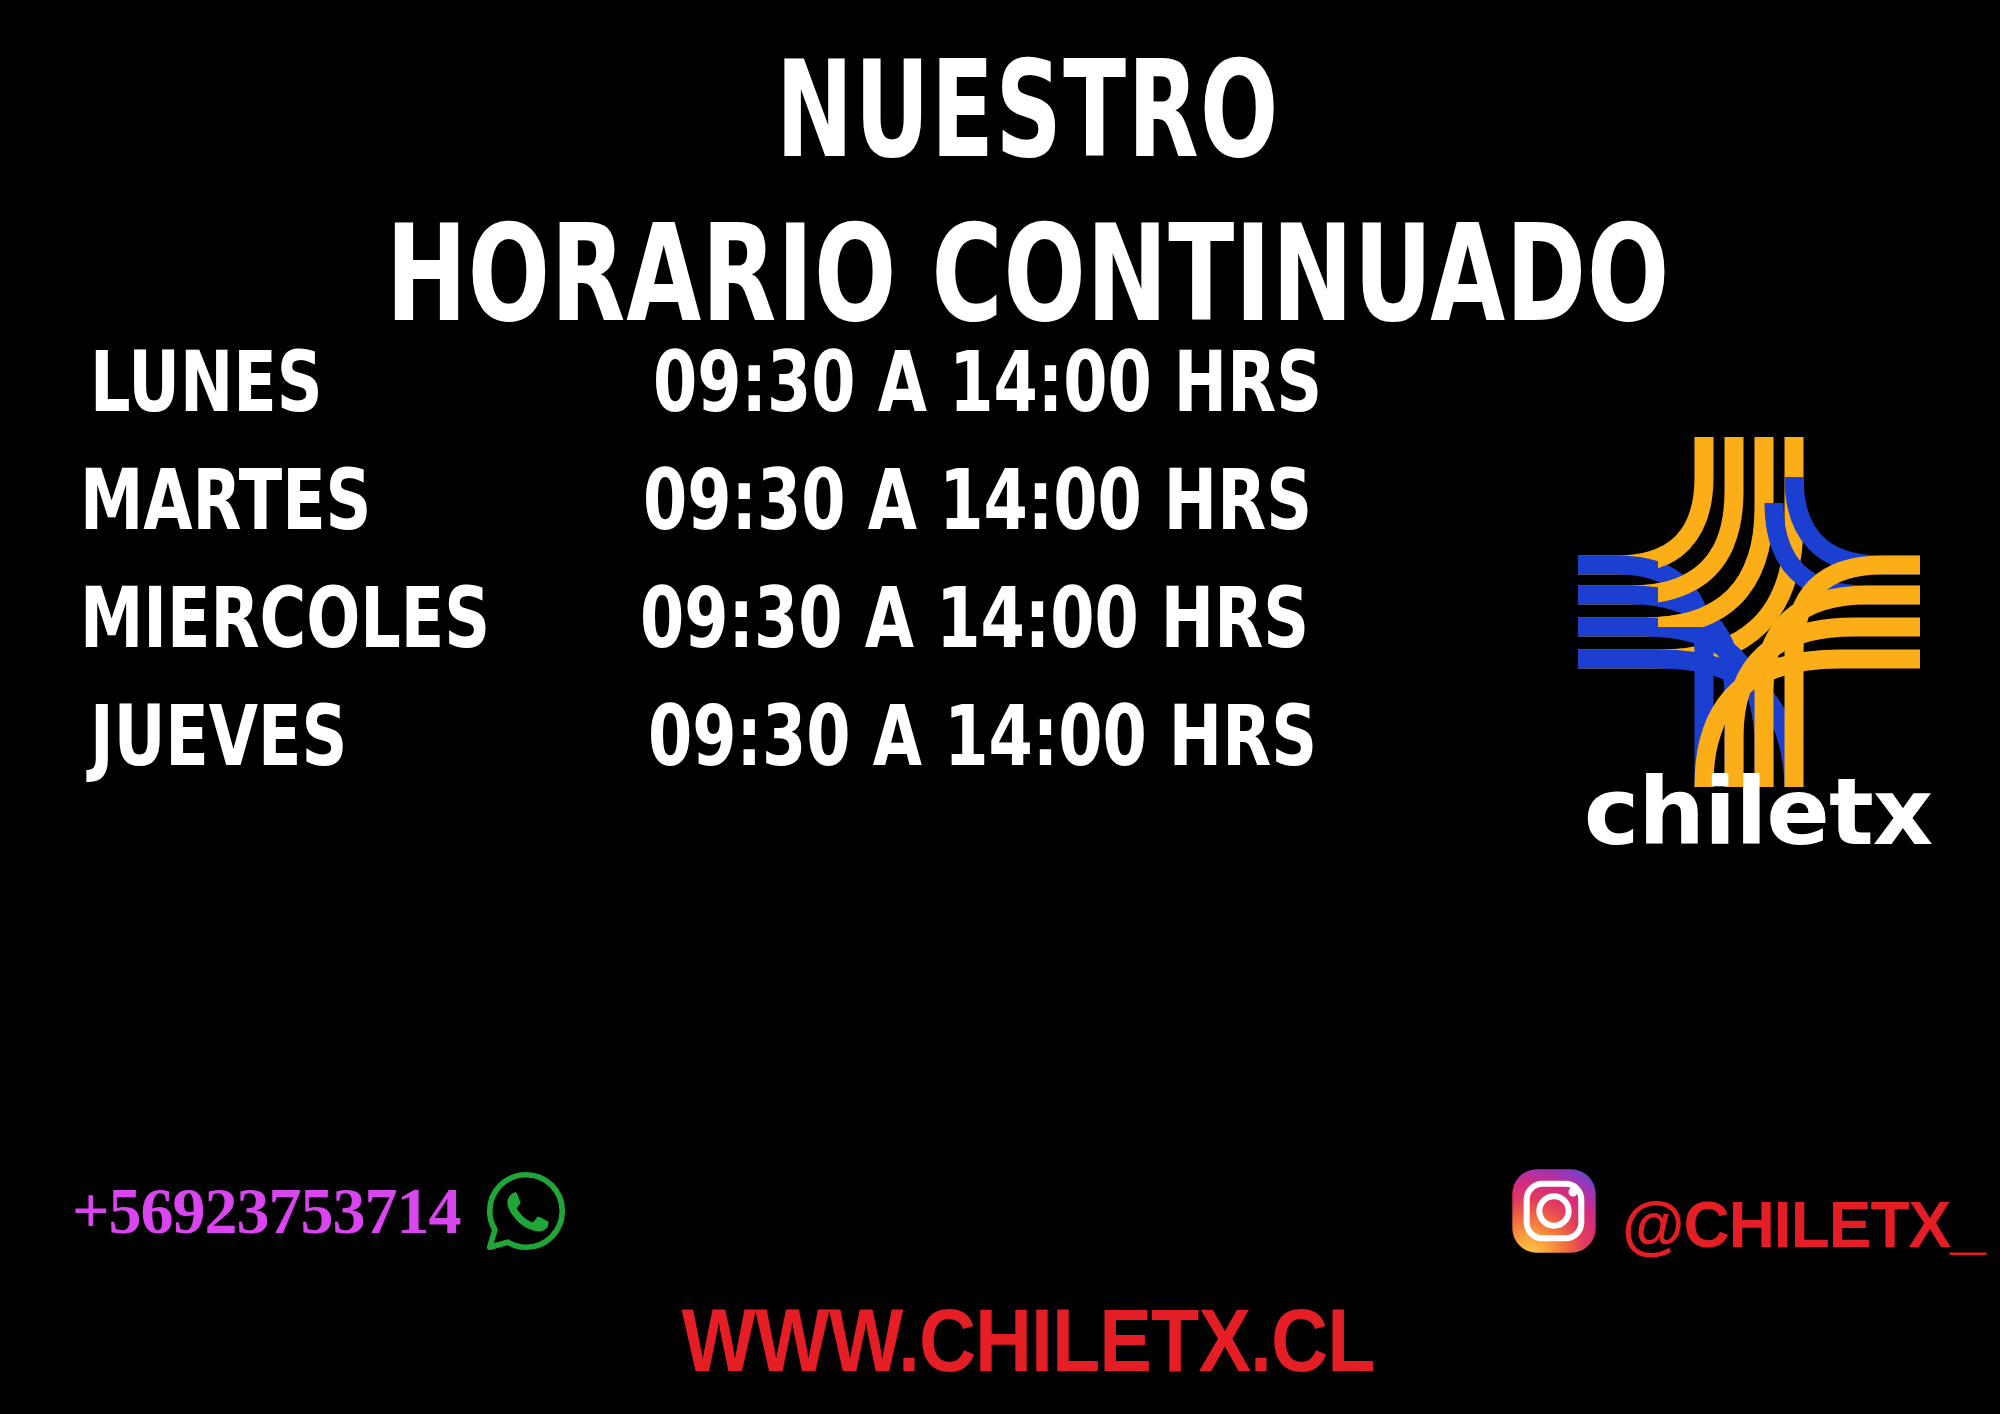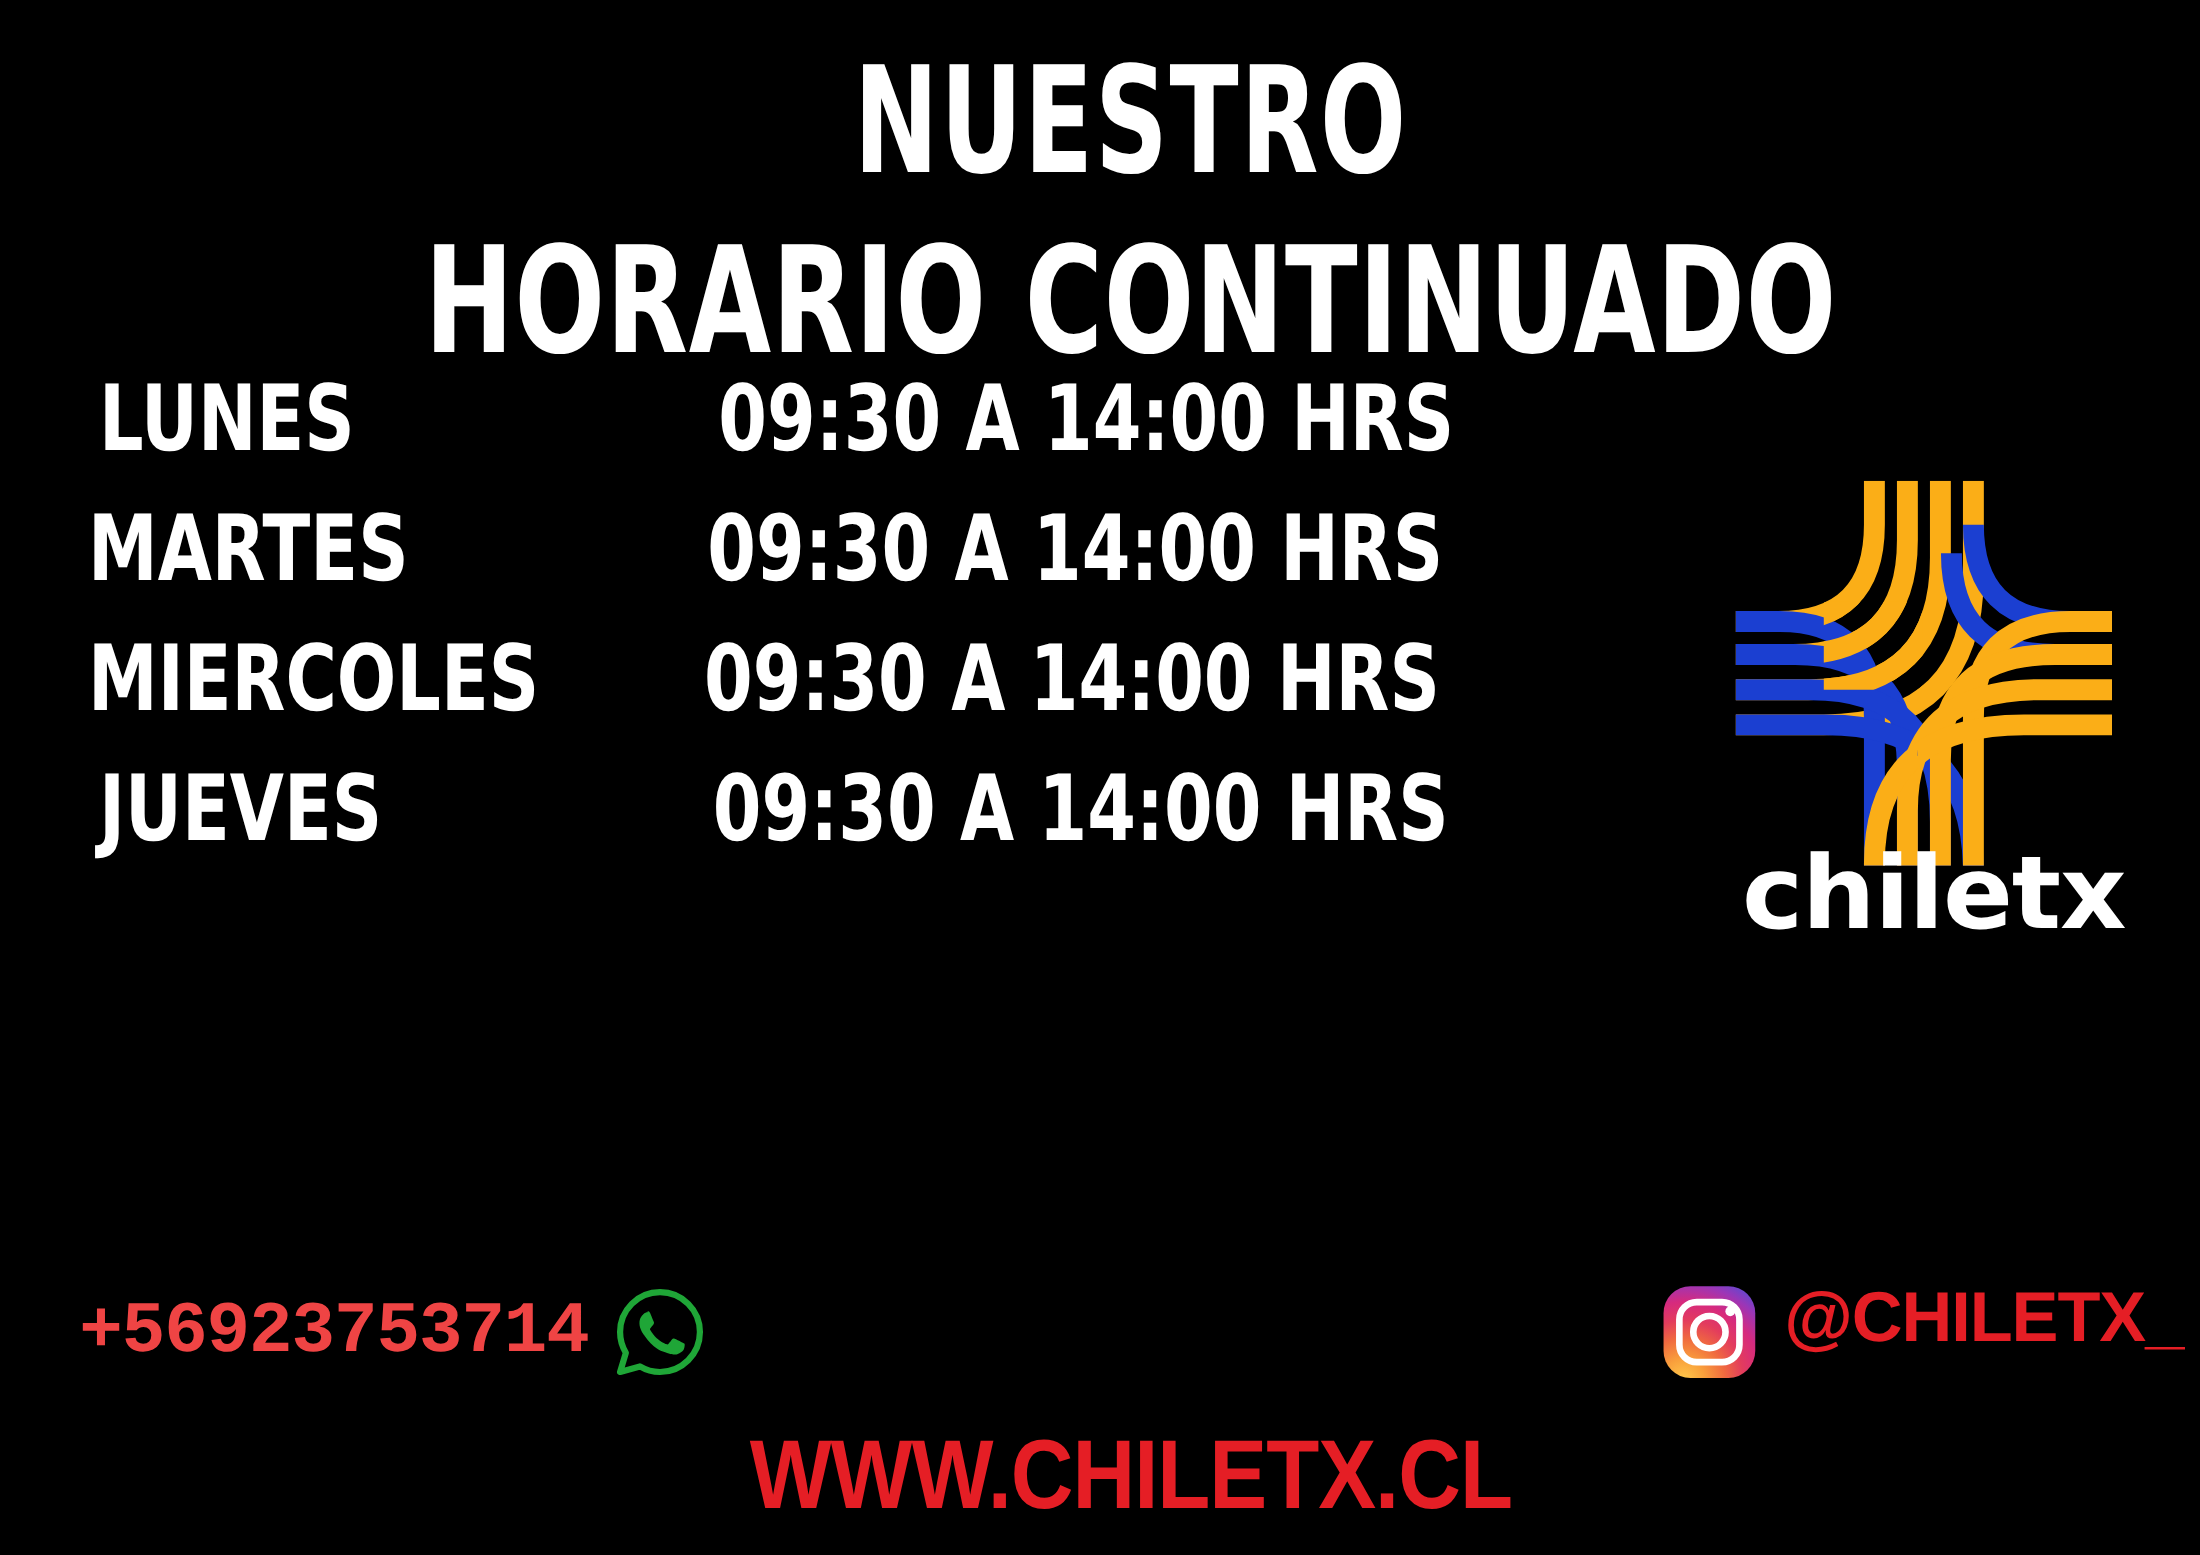--- a/index.html
+++ b/index.html
@@ -120,36 +120,36 @@
   
   #phone-group {
     position: absolute;
     left: 44px;
     top: 1168px;
     display: flex;
     align-items: center;
     gap: 22px;
   }
   #phone-number {
-    color: #ef4444;
-    font-family: Liberation Mono, monospace;
+    color: #d946ef;
+    font-family: Liberation Serif, serif;
     font-weight: 700;
     font-size: 66px;
     line-height: 1.0;
     letter-spacing: -1px;
     white-space: nowrap;
   }
   #whatsapp-icon { width: 86px; height: 86px; display: block; }
 
   #instagram-group {
     position: absolute;
     left: 1480px;
     top: 1165px;
     display: flex;
-    align-items: flex-start;
+    align-items: flex-end;
     gap: 22px;
   }
   #instagram-icon { width: 92px; height: 92px; display: block; }
   #instagram-handle {
     color: #E51E25;
     font-family: "Liberation Sans", sans-serif;
     font-weight: 700;
     font-size: 64px;
     line-height: 1.0;
     letter-spacing: -1px;

